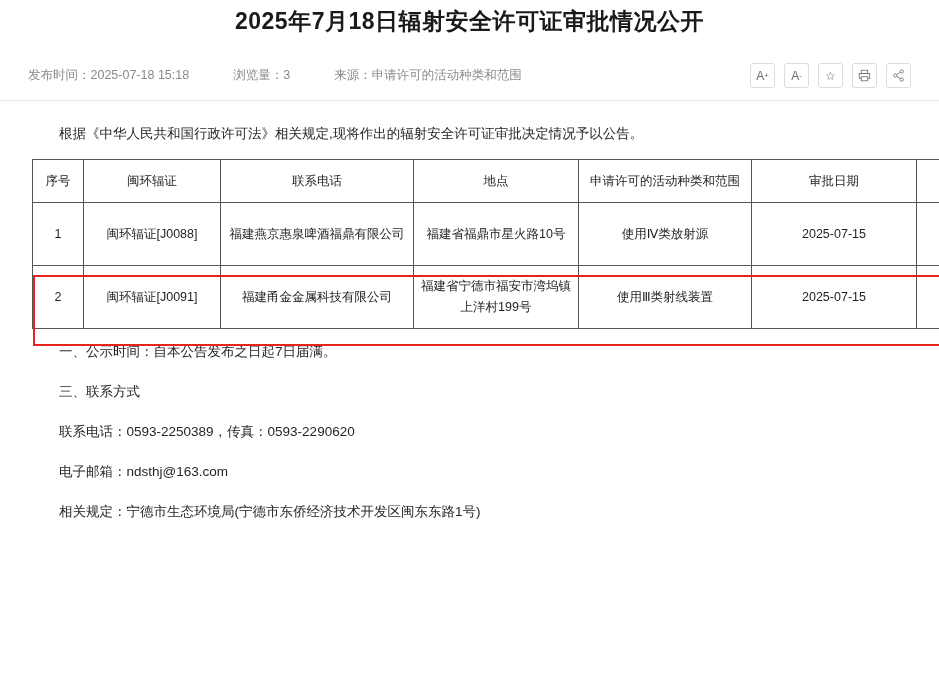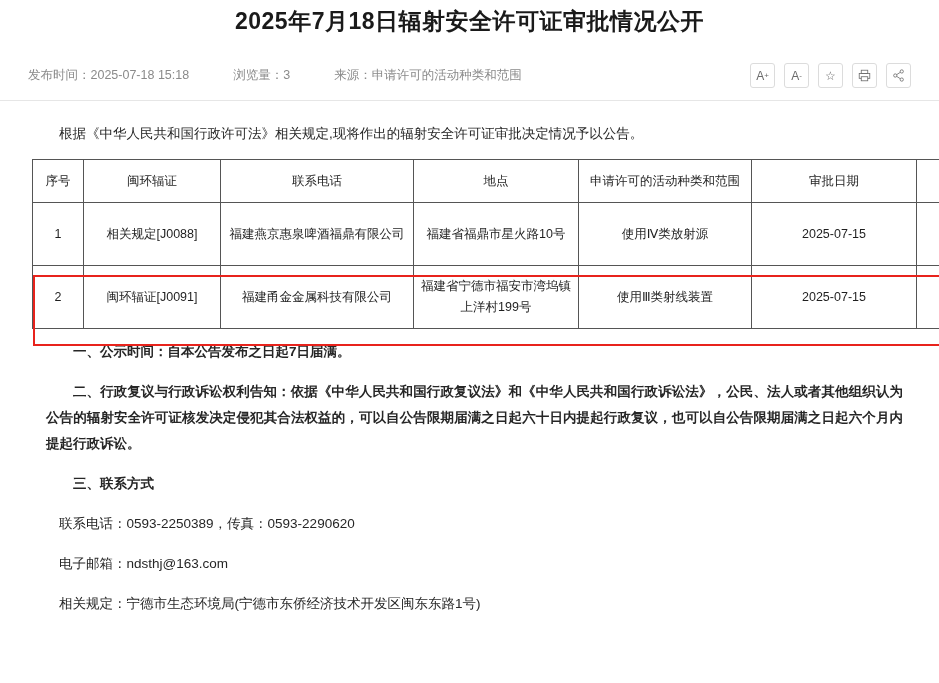--- a/index.html
+++ b/index.html
@@ -120,24 +120,23 @@
     box-sizing: border-box;
     pointer-events: none;
   }
   .notice-list {
     margin-top: 6px;
   }
   .notice-item {
     font-size: 13.5px;
     line-height: 26px;
     color: #262626;
-    margin: 0 0 14px 14px;
+    margin: 0 0 14px 0;
     text-indent: 2em;
     text-align: justify;
-    font-weight: bold;
   }
   .contact-line {
     font-size: 13.5px;
     line-height: 26px;
     color: #262626;
     margin: 2px 0 14px 0;
     text-indent: 2em;
   }
 </style>
 </head>
@@ -199,21 +198,21 @@
             <td class="col-2">联系电话</td>
             <td class="col-3">地点</td>
             <td class="col-4">申请许可的活动种类和范围</td>
             <td class="col-5">审批日期</td>
             <td class="col-6">备注</td>
           </tr>
         </thead>
         <tbody>
           <tr>
             <td class="col-0">1</td>
-            <td class="col-1">相关规定[J0088]</td>
+            <td class="col-1">闽环辐证[J0088]</td>
             <td class="col-2">福建燕京惠泉啤酒福鼎有限公司</td>
             <td class="col-3">福建省福鼎市星火路10号</td>
             <td class="col-4">使用Ⅳ类放射源</td>
             <td class="col-5">2025-07-15</td>
             <td class="col-6">延续</td>
           </tr>
           <tr>
             <td class="col-0">2</td>
             <td class="col-1">闽环辐证[J0091]</td>
             <td class="col-2">福建甬金金属科技有限公司</td>
@@ -221,21 +220,20 @@
             <td class="col-4">使用Ⅲ类射线装置</td>
             <td class="col-5">2025-07-15</td>
             <td class="col-6">延续</td>
           </tr>
         </tbody>
       </table>
     </div>
 
     <div class="notice-list">
       <p class="notice-item">一、公示时间：自本公告发布之日起7日届满。</p>
-      <p class="notice-item">二、行政复议与行政诉讼权利告知：依据《中华人民共和国行政复议法》和《中华人民共和国行政诉讼法》，公民、法人或者其他组织认为公告的辐射安全许可证核发决定侵犯其合法权益的，可以自公告限期届满之日起六十日内提起行政复议，也可以自公告限期届满之日起六个月内提起行政诉讼。</p>
       <p class="notice-item">三、联系方式</p>
     </div>
 
     <div class="contact-block">
       <p class="contact-line">联系电话：0593-2250389，传真：0593-2290620</p>
       <p class="contact-line">电子邮箱：ndsthj@163.com</p>
       <p class="contact-line">相关规定：宁德市生态环境局(宁德市东侨经济技术开发区闽东东路1号)</p>
     </div>
 
   </div>

